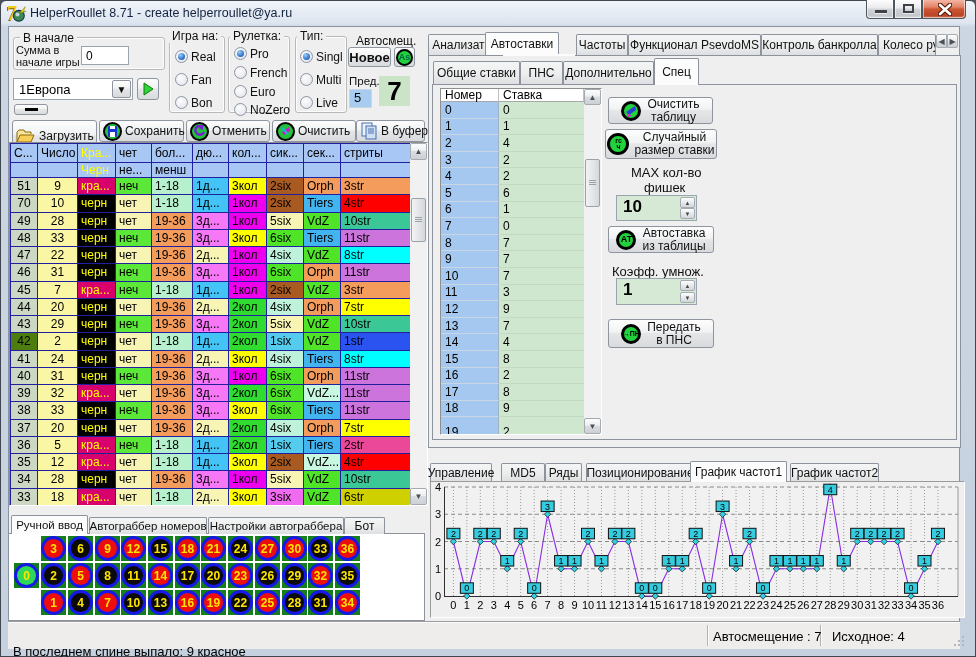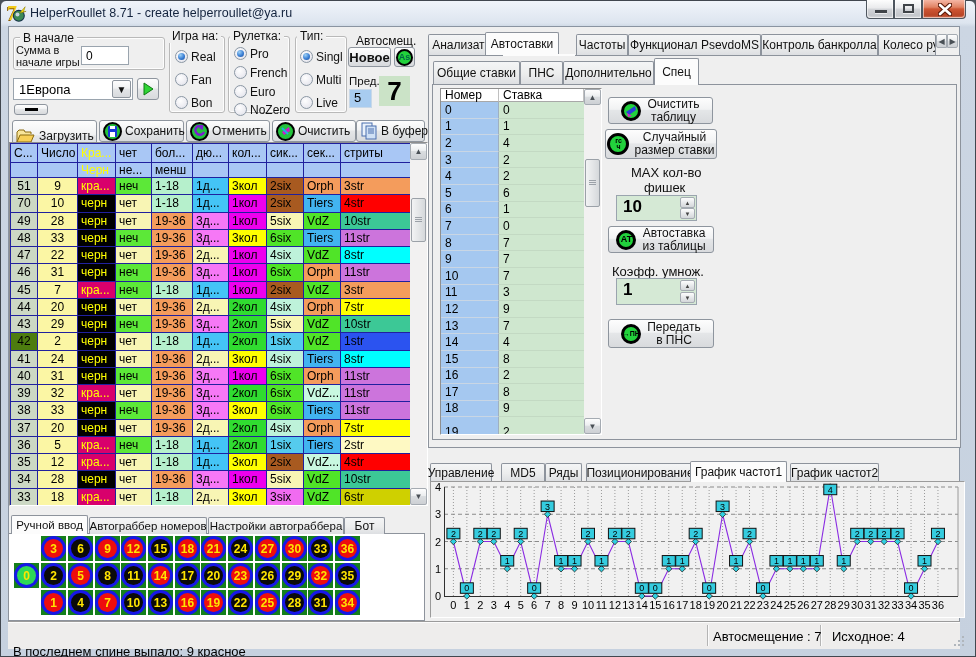--- a/index.html
+++ b/index.html
@@ -370,21 +370,21 @@
     <div style="background:#ffff00">7str</div>
     <div class="c" style="background:#ccd8c4">36</div>
     <div class="c" style="background:#fbf6a4">5</div>
     <div class="y" style="background:#d8006c">кра...</div>
     <div style="background:#5ce838">неч</div>
     <div style="background:#b6f0cc">1-18</div>
     <div style="background:#44c4f6">1д...</div>
     <div style="background:#30dc30">2кол</div>
     <div style="background:#55cbee">1six</div>
     <div style="background:#42b4f0">Tiers</div>
-    <div style="background:#fef9c3">2str</div>
+    <div style="background:#ec4899">2str</div>
     <div class="c" style="background:#ccd8c4">35</div>
     <div class="c" style="background:#fbf6a4">12</div>
     <div class="y" style="background:#d8006c">кра...</div>
     <div style="background:#f8f5b4">чет</div>
     <div style="background:#b6f0cc">1-18</div>
     <div style="background:#44c4f6">1д...</div>
     <div style="background:#ffff00">3кол</div>
     <div style="background:#a85a20">2six</div>
     <div style="background:#c8f8e0">VdZ...</div>
     <div style="background:#ff0000">4str</div>

